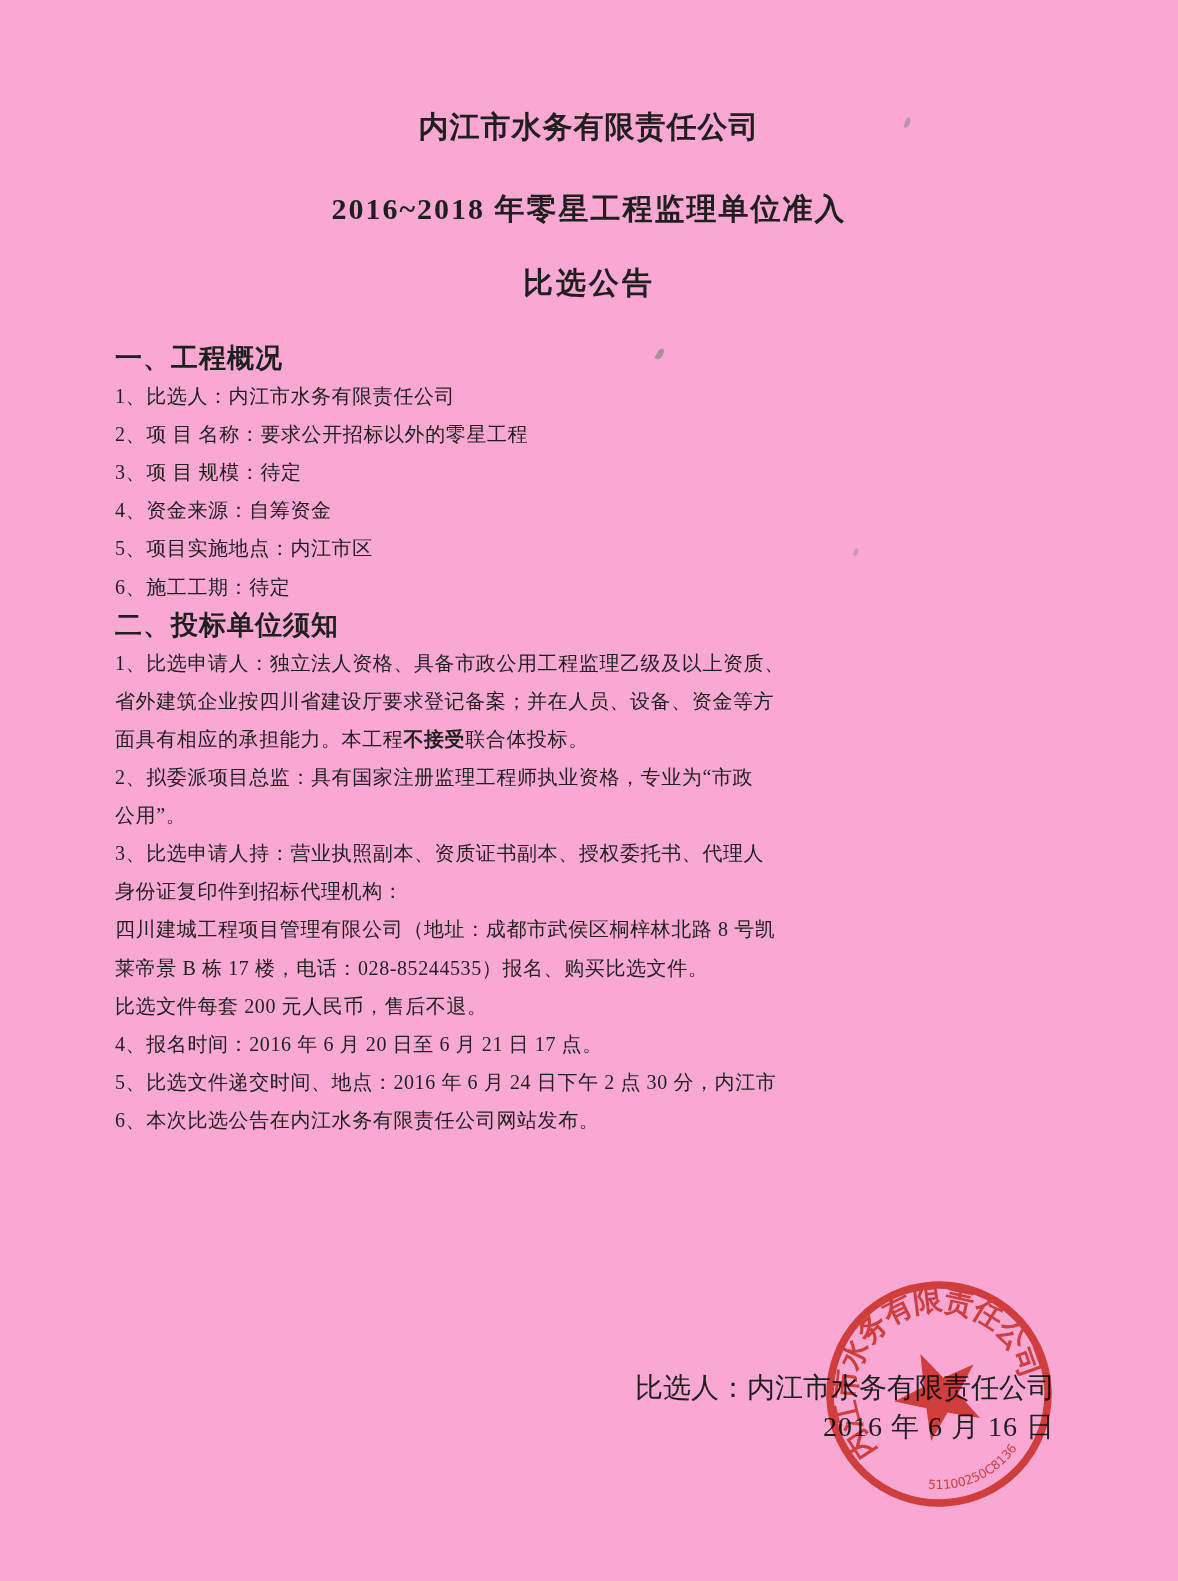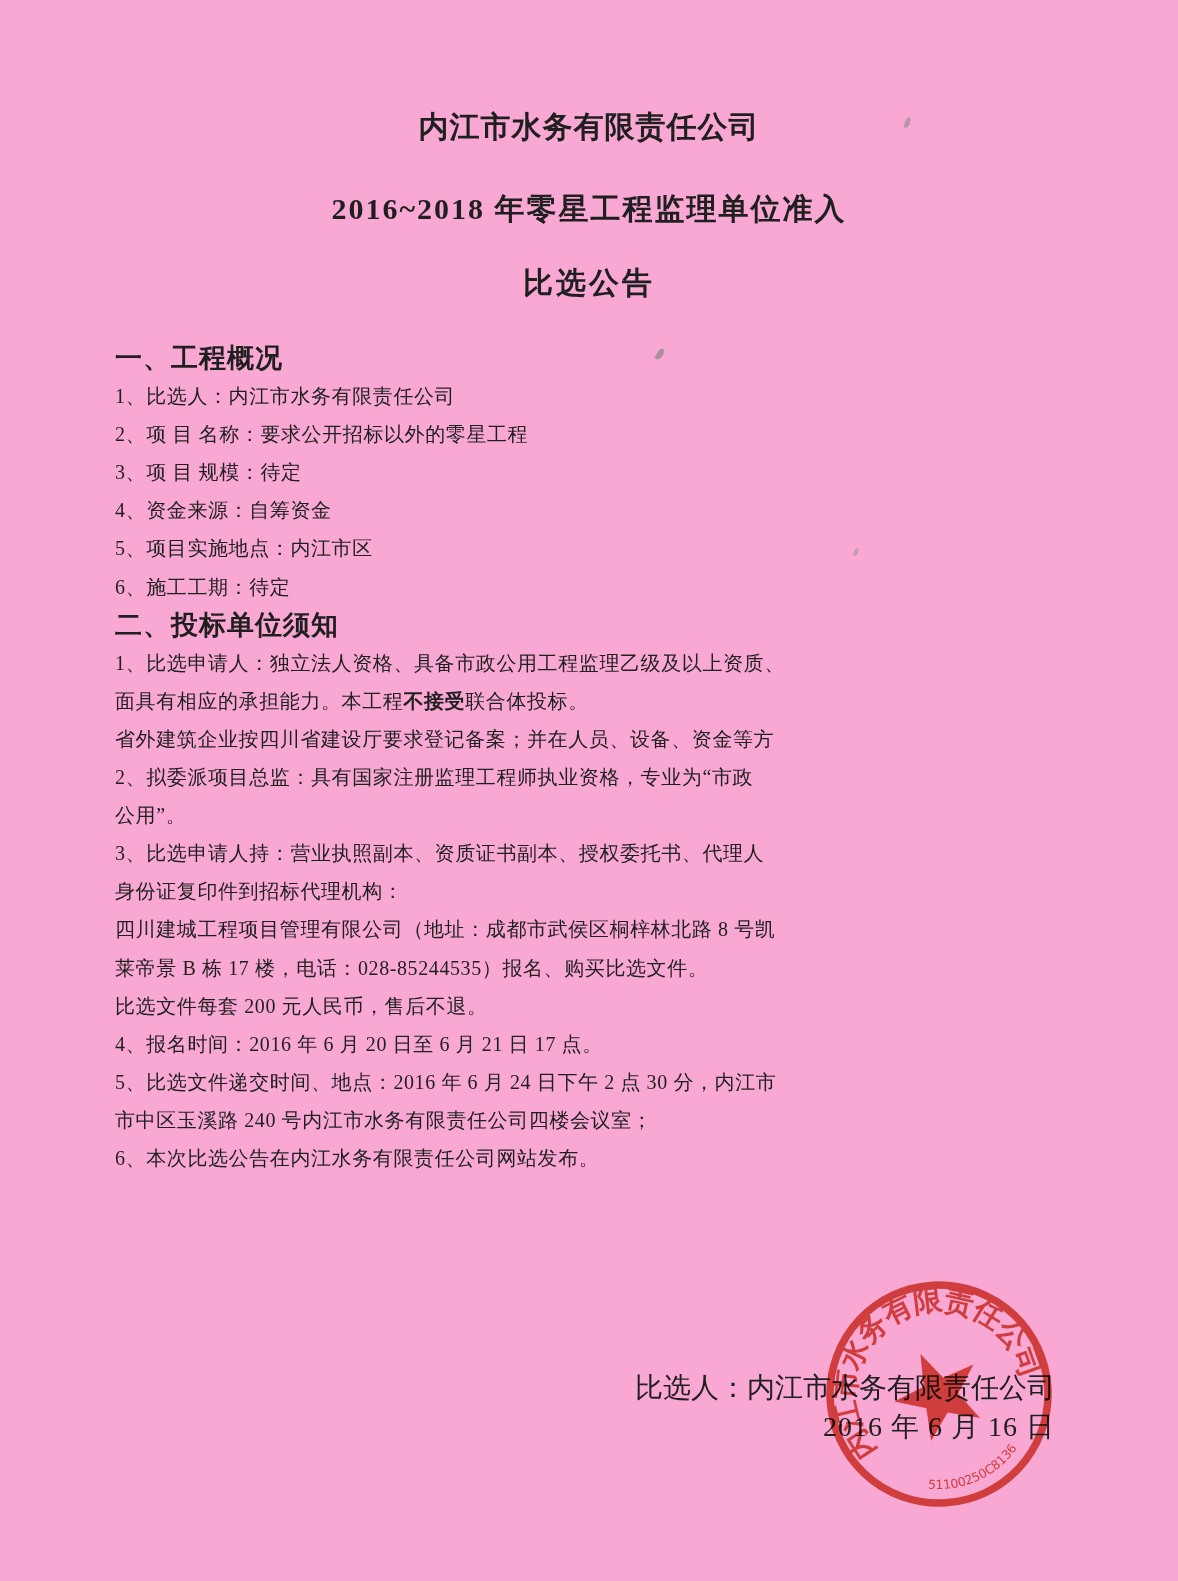--- a/index.html
+++ b/index.html
@@ -41,32 +41,31 @@
   <div class="bodytext">
     <div class="line heading">一、工程概况</div>
     <div class="line">1、比选人：内江市水务有限责任公司</div>
     <div class="line">2、项 目 名称：要求公开招标以外的零星工程</div>
     <div class="line">3、项 目 规模：待定</div>
     <div class="line">4、资金来源：自筹资金</div>
     <div class="line">5、项目实施地点：内江市区</div>
     <div class="line">6、施工工期：待定</div>
     <div class="line heading">二、投标单位须知</div>
     <div class="line">1、比选申请人：独立法人资格、具备市政公用工程监理乙级及以上资质、</div>
+    <div class="line">省外建筑企业按四川省建设厅要求登记备案；并在人员、设备、资金等方</div>
     <div class="line"><span>面具有相应的承担能力。本工程</span><span class="bold-seg">不接受</span><span>联合体投标。</span></div>
-    <div class="line">省外建筑企业按四川省建设厅要求登记备案；并在人员、设备、资金等方</div>
     <div class="line">2、拟委派项目总监：具有国家注册监理工程师执业资格，专业为“市政</div>
     <div class="line">公用”。</div>
     <div class="line">3、比选申请人持：营业执照副本、资质证书副本、授权委托书、代理人</div>
     <div class="line">身份证复印件到招标代理机构：</div>
     <div class="line">四川建城工程项目管理有限公司（地址：成都市武侯区桐梓林北路 8 号凯</div>
     <div class="line">莱帝景 B 栋 17 楼，电话：028-85244535）报名、购买比选文件。</div>
     <div class="line">比选文件每套 200 元人民币，售后不退。</div>
     <div class="line">4、报名时间：2016 年 6 月 20 日至 6 月 21 日 17 点。</div>
     <div class="line">5、比选文件递交时间、地点：2016 年 6 月 24 日下午 2 点 30 分，内江市</div>
-    <div class="line">市中区玉溪路 240 号内江市水务有限责任公司四楼会议室；</div>
     <div class="line">6、本次比选公告在内江水务有限责任公司网站发布。</div>
   </div>
 
   <div class="signature sig-name">比选人：内江市水务有限责任公司</div>
   <div class="signature sig-date">2016 年 6 月 16 日</div>
 
   <svg class="stamp" viewBox="0 0 228 228" xmlns="http://www.w3.org/2000/svg">
     <g transform="rotate(-25 114 114)" fill="#d04a35" stroke="none">
       <circle cx="114" cy="114" r="109" fill="none" stroke="#d04a35" stroke-width="7.5"></circle>
       <polygon points="114,70 124.8,101.1 157.7,101.8 131.5,121.7 141,153.2 114,134.4 87,153.2 96.5,121.7 70.3,101.8 103.2,101.1"></polygon>

